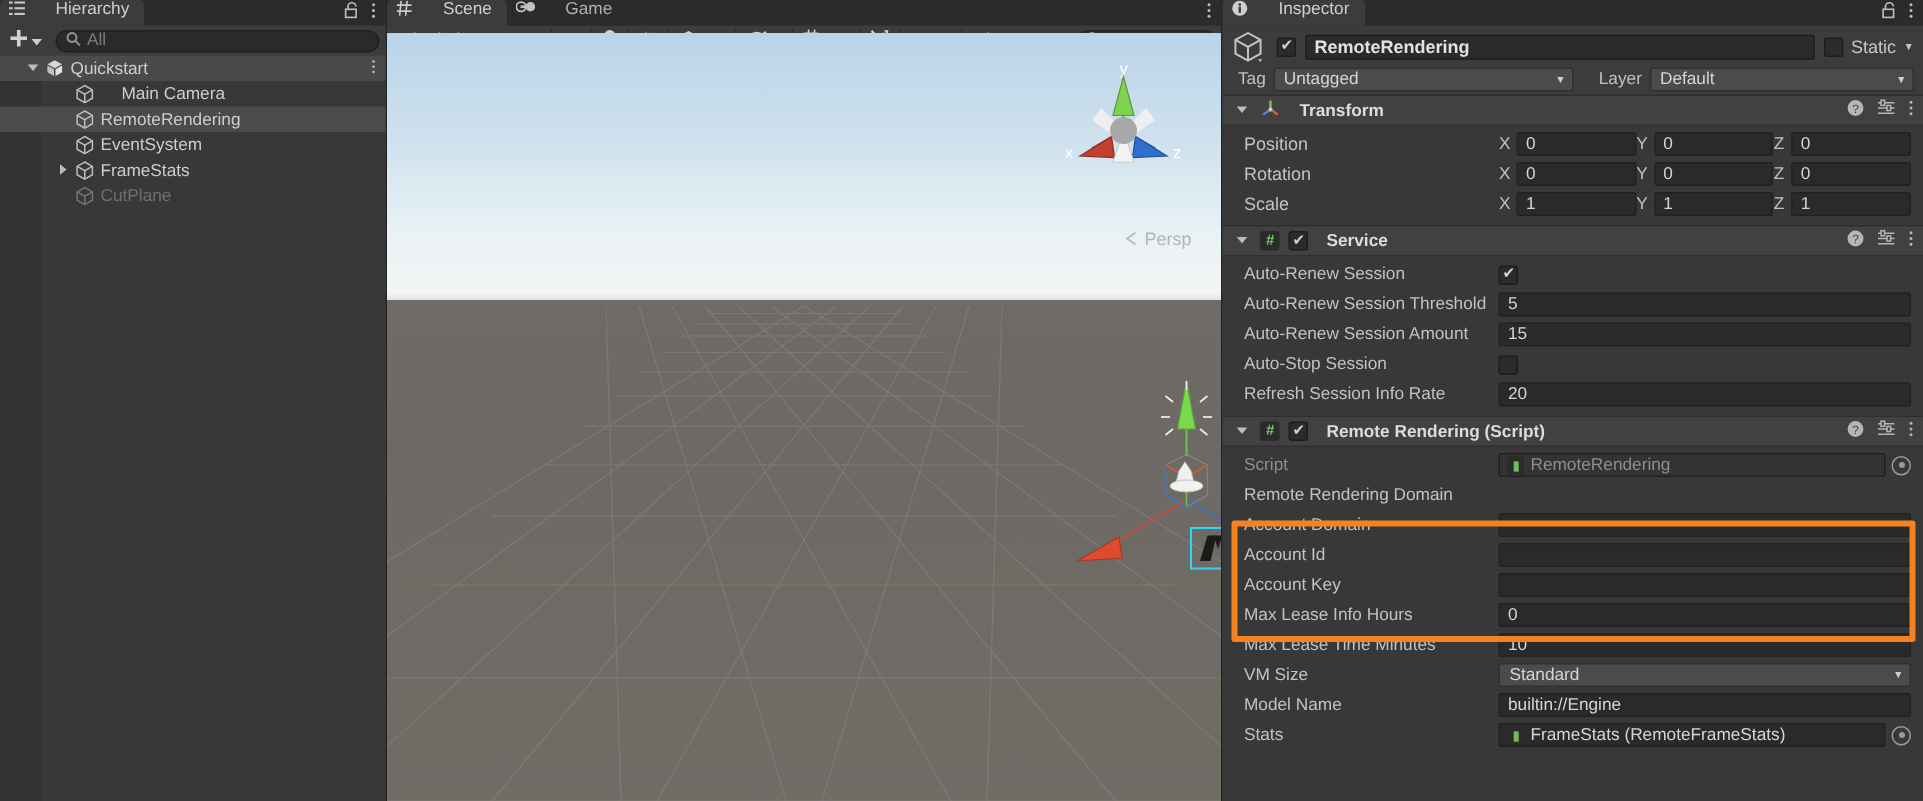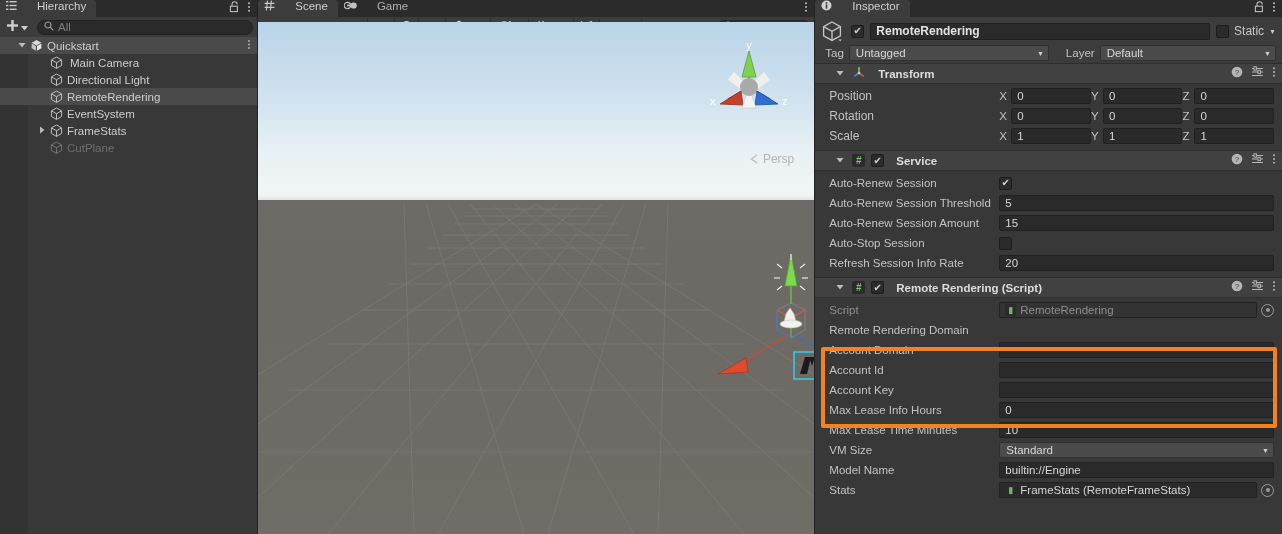--- a/index.html
+++ b/index.html
@@ -117,21 +117,21 @@
   .tag-lbl { color: #c2c2c2; font-size: 11.5px; }
   .dd {
     background: #4b4b4b; border: 1px solid #303030; border-radius: 2px; height: 16px;
     display: flex; align-items: center; padding: 0 4px 0 6px; color: #d6d6d6; font-size: 11.5px;
   }
   .dd .v { flex: 1; }
   .dd .ar { font-size: 7px; color: #d0d0d0; }
 
   .comp-header {
     height: 21px; background: #414141; display: flex; align-items: center;
-    gap: 6px; padding: 0 6px 0 21px; border-top: 1px solid #2e2e2e;
+    gap: 6px; padding: 0 6px 0 9px; border-top: 1px solid #2e2e2e;
     border-bottom: 1px solid #303030;
   }
   .comp-header .tri { font-size: 8px; color: #c0c0c0; width: 10px; }
   .comp-title { font-weight: bold; color: #dcdcdc; font-size: 11.5px; margin-left: 6px; }
   .comp-right { margin-left: auto; display: flex; align-items: center; gap: 8px; color: #b9b9b9; }
   .script-ico {
     width: 13px; height: 13px; background: #2b2b2b; border-radius: 2px;
     display: flex; align-items: center; justify-content: center;
     color: #76c46b; font-size: 10px; font-weight: bold;
   }
@@ -257,32 +257,21 @@
           </div>
           <div class="hier-row">
             <span style="display:inline-block;width:35px"></span>
             <span class="foldout"></span>
             <span class="gi">
               <svg width="13" height="13" viewBox="0 0 13 13">
                 <path d="M6.5 1 11.6 3.9v5.6L6.5 12.4 1.4 9.5V3.9z" fill="none" stroke="#bdbdbd" stroke-width="1"></path>
                 <path d="M1.4 3.9 6.5 6.7l5.1-2.8M6.5 6.7v5.7" fill="none" stroke="#bdbdbd" stroke-width="1"></path>
               </svg>
             </span>
-            <span style="margin-left:6px">Main Camera</span>
-          </div>
-          <div class="hier-row">
-            <span style="display:inline-block;width:35px"></span>
-            <span class="foldout"></span>
-            <span class="gi">
-              <svg width="13" height="13" viewBox="0 0 13 13">
-                <path d="M6.5 1 11.6 3.9v5.6L6.5 12.4 1.4 9.5V3.9z" fill="none" stroke="#bdbdbd" stroke-width="1"></path>
-                <path d="M1.4 3.9 6.5 6.7l5.1-2.8M6.5 6.7v5.7" fill="none" stroke="#bdbdbd" stroke-width="1"></path>
-              </svg>
-            </span>
-            <span style="margin-left:3px">Directional Light</span>
+            <span style="margin-left:17px">Main Camera</span>
           </div>
           <div class="hier-row selected">
             <span style="display:inline-block;width:35px"></span>
             <span class="foldout"></span>
             <span class="gi">
               <svg width="13" height="13" viewBox="0 0 13 13">
                 <path d="M6.5 1 11.6 3.9v5.6L6.5 12.4 1.4 9.5V3.9z" fill="none" stroke="#bdbdbd" stroke-width="1"></path>
                 <path d="M1.4 3.9 6.5 6.7l5.1-2.8M6.5 6.7v5.7" fill="none" stroke="#bdbdbd" stroke-width="1"></path>
               </svg>
             </span>

